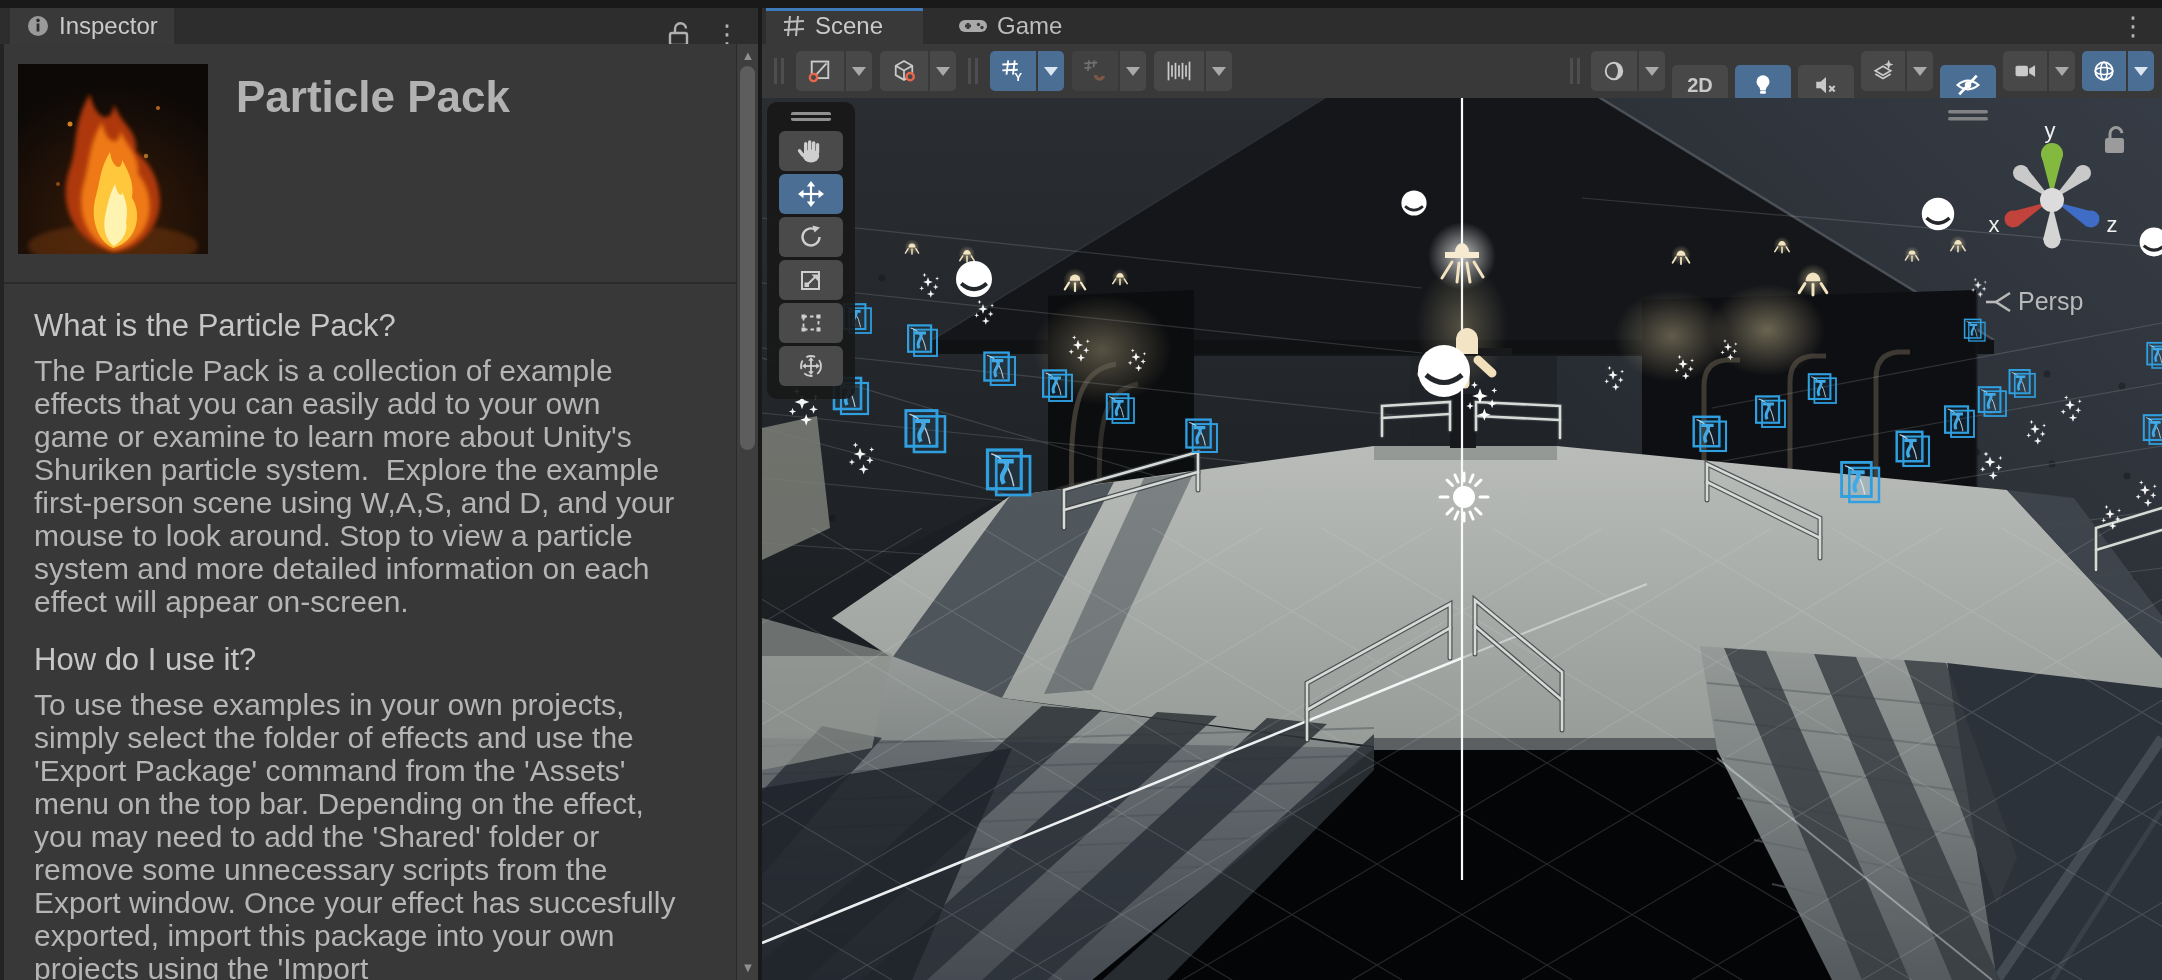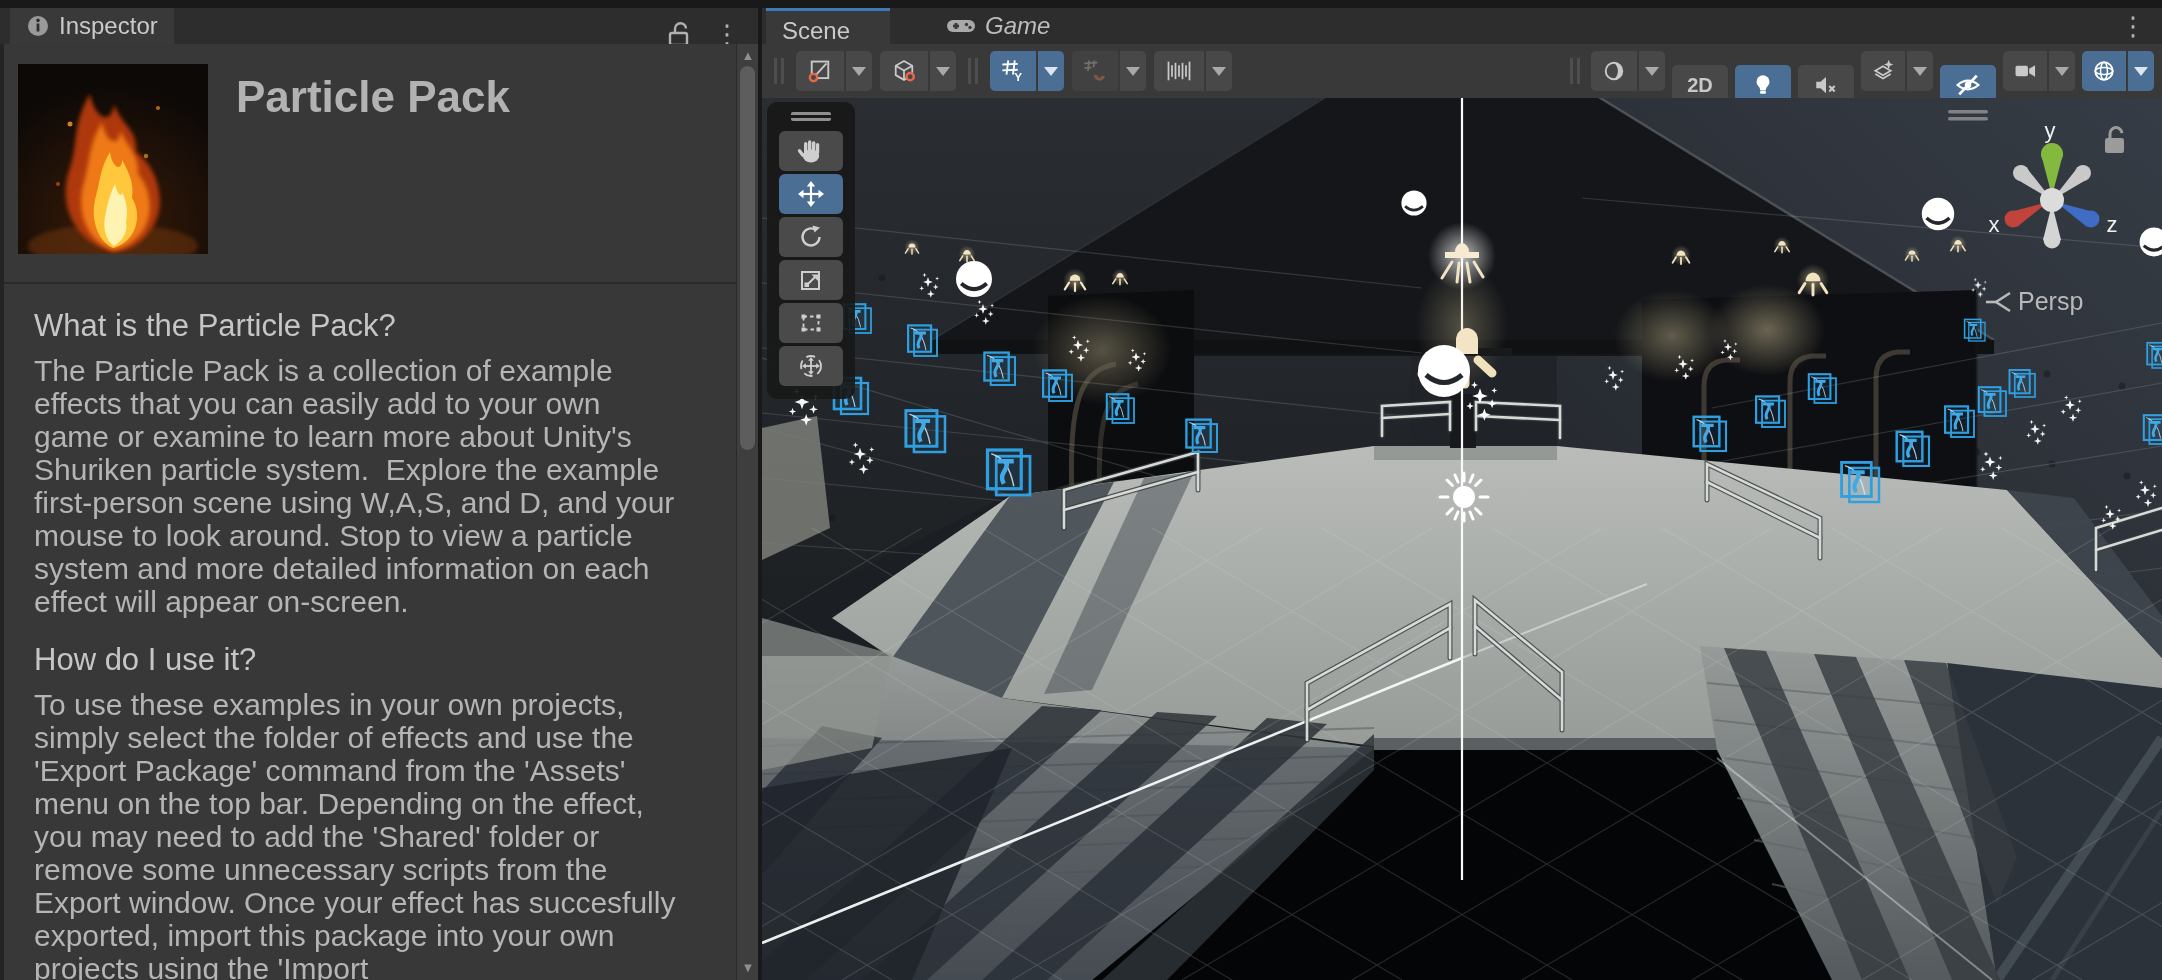--- a/index.html
+++ b/index.html
@@ -133,33 +133,33 @@
 
     <div class="vscroll">
       <div class="arr" style="top:2px;">▲</div>
       <div class="thumb" style="top:22px; height:384px;"></div>
       <div class="arr" style="bottom:2px;">▼</div>
     </div>
   </section>
 
   <section class="scene">
     <div class="tabbar">
-      <div class="tab active" style="left:4px; padding-right:40px;flex-direction:column;">
+      <div class="tab active" style="left:4px; padding-right:40px;">
         <div class="tab-accent"></div>
         <svg width="24" height="24" viewBox="0 0 24 24">
           <g stroke="#bdbdbd" stroke-width="2" fill="none">
             <line x1="8" y1="2" x2="6" y2="22"></line>
               <line x1="16" y1="2" x2="14" y2="22"></line>
             <line x1="2" y1="8" x2="22" y2="7"></line>
               <line x1="2" y1="16" x2="22" y2="15"></line>
           </g>
         </svg>
         <span>Scene</span>
       </div>
-      <div class="tab" style="left:168px;font-style:italic;">
+      <div class="tab" style="left:180px;">
         <svg width="30" height="20" viewBox="0 0 30 20">
           <rect x="1" y="4" width="28" height="12" rx="6" fill="#a9a9a9"></rect>
           <rect x="7" y="8.6" width="6" height="2.8" fill="#3a3a3a"></rect>
           <rect x="8.6" y="7" width="2.8" height="6" fill="#3a3a3a"></rect>
           <circle cx="20.5" cy="8.5" r="1.7" fill="#3a3a3a"></circle>
           <circle cx="24" cy="11.5" r="1.7" fill="#3a3a3a"></circle>
         </svg>
         <span>Game</span>
       </div>
       <div class="dots" style="position:absolute; right:16px; top:5px;">⋮</div>

